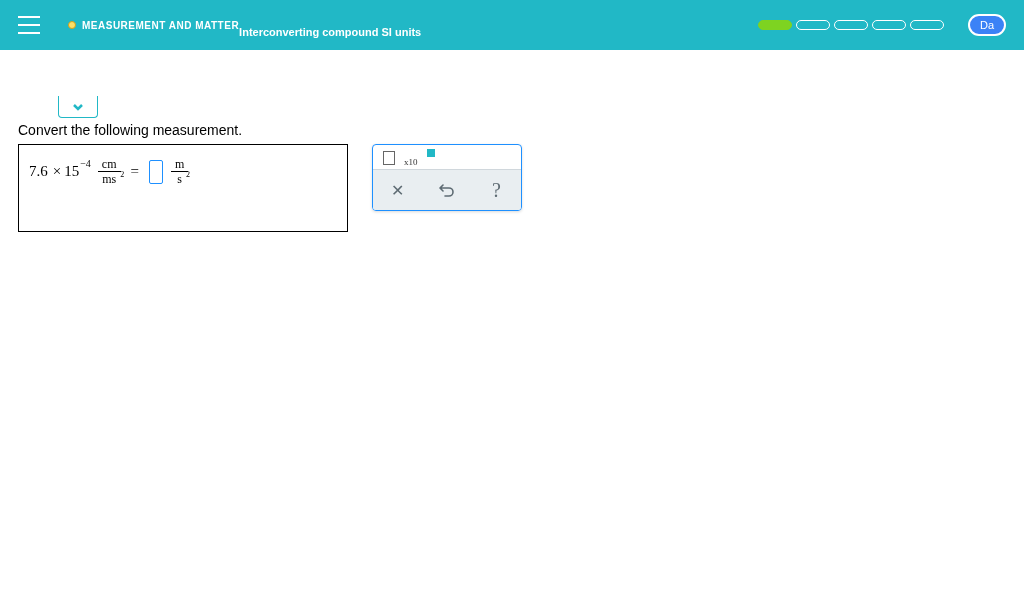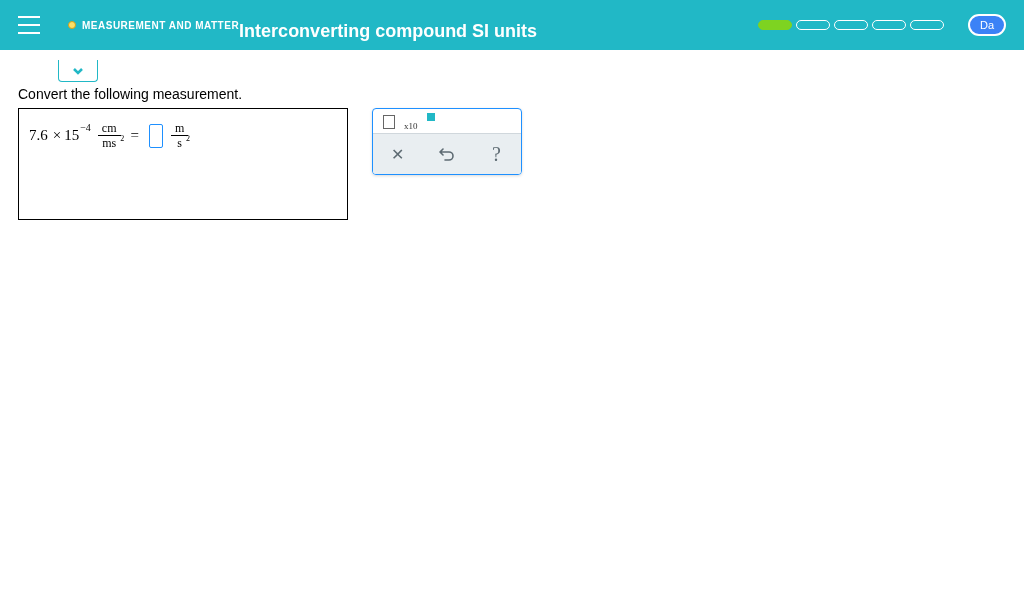--- a/index.html
+++ b/index.html
@@ -12,50 +12,50 @@
   align-items: center;
   padding: 0 18px;
   color: #fff;
 }
 .hamburger { width: 22px; height: 18px; display: flex; flex-direction: column; justify-content: space-between; cursor: pointer; margin-right: 28px; }
 .hamburger span { display: block; height: 2px; background: #fff; }
 
 .header-titles { display: flex; flex-direction: row; }
 .topic-line { display: flex; align-items: center; font-size: 10px; letter-spacing: 0.5px; font-weight: 600; }
 .bullet { width: 8px; height: 8px; border-radius: 50%; background: #ffe066; border: 1px solid #d4a017; margin-right: 6px; }
-.title-line { font-size: 18px; font-weight: 600; margin-top: 13px; }
+.title-line { font-size: 11px; font-weight: 600; margin-top: 13px; }
 
 .progress-wrap { margin-left: auto; display: flex; gap: 4px; align-items: center; }
 .progress-segment { width: 34px; height: 10px; border: 1.5px solid #fff; border-radius: 5px; }
 .progress-segment.filled { background: #7ed321; border-color: #7ed321; }
 
 .user-pill { margin-left: 24px; background: #3b82f6; border: 2px solid #fff; border-radius: 14px; padding: 3px 10px; font-size: 11px; color: #fff; }
 
-.content { padding: 10px 18px; }
+.content { padding: 10px 18px; margin-top: 36px; }
 
 .dropdown-tab {
   width: 40px; height: 22px;
   border: 1px solid #21b8c6;
   border-top: none;
   border-radius: 0 0 4px 4px;
   display: flex; align-items: center; justify-content: center;
   margin-left: 40px;
   margin-bottom: 2px;
   cursor: pointer;
 }
 .chevron-down { width: 12px; height: 12px; }
 .chevron-down polyline { fill: none; stroke: #21b8c6; stroke-width: 2.5; }
 
 .prompt { font-size: 14px; margin: 4px 0 6px 0; }
 
 .layout-row { display: flex; gap: 24px; align-items: flex-start; }
 
 .equation-box {
   border: 1px solid #000;
-  width: 330px; height: 112px;
+  width: 330px; height: 88px;
   padding: 12px 10px;
   display: flex;
   align-items: flex-start;
 }
 .equation { display: flex; align-items: center; font-family: "Times New Roman", serif; font-size: 15px; }
 .coef { margin-right: 2px; }
 .times { margin: 0 3px; }
 .base { position: relative; }
 .exp { font-size: 10px; position: relative; top: -8px; left: 1px; margin-right: 4px; }
 .frac { display: inline-flex; flex-direction: column; align-items: center; margin: 0 4px; vertical-align: middle; }

